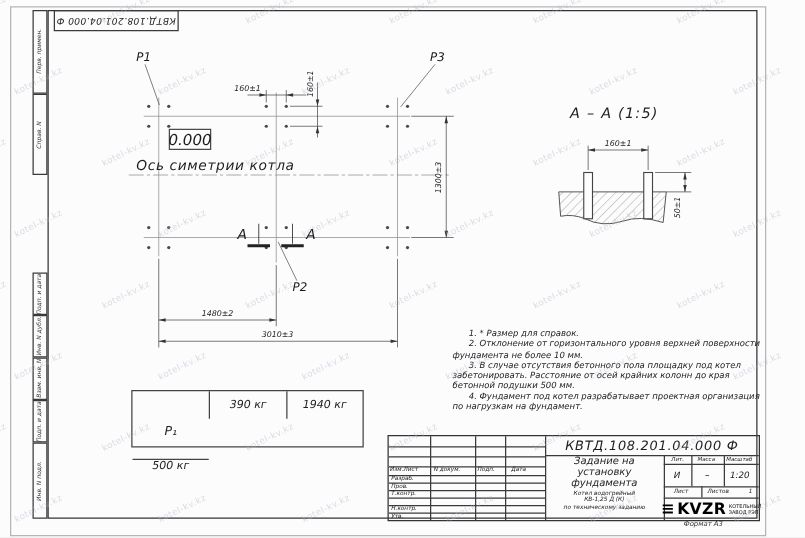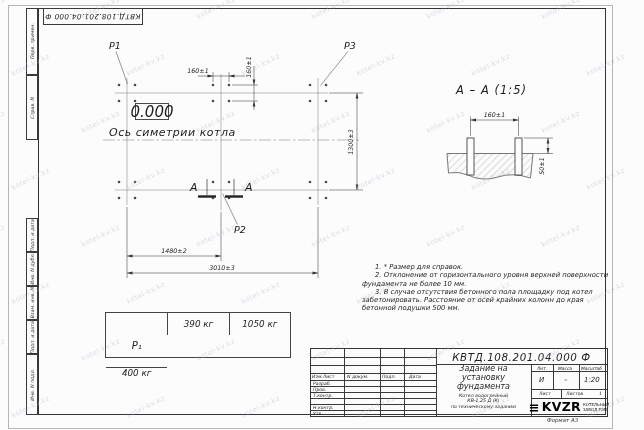--- a/index.html
+++ b/index.html
@@ -9,21 +9,21 @@
   .ln{position:absolute;background:#3a3a3a;}
   .outer{position:absolute;left:8px;top:5px;width:603px;height:422px;border:0.8px solid #b5b5b5;}
   .frame{position:absolute;left:38px;top:8px;width:568px;height:407px;border:1.3px solid #333;box-sizing:border-box;}
   .mf{position:absolute;left:26px;width:12px;border:0.9px solid #3a3a3a;box-sizing:border-box;
       display:flex;align-items:center;justify-content:center;background:transparent;}
   .mf span{writing-mode:vertical-rl;transform:rotate(180deg);font-size:4.8px;font-style:italic;white-space:nowrap;color:#333;}
   .stamp{position:absolute;left:43px;top:8px;width:100px;height:17px;border:0.9px solid #3a3a3a;box-sizing:border-box;
          display:flex;align-items:center;justify-content:center;}
   .stamp span{transform:rotate(180deg);font-size:7.3px;font-style:italic;white-space:nowrap;letter-spacing:.3px;}
   .elev{position:absolute;left:135px;top:103px;width:34px;height:17px;border:0.9px solid #4a4a4a;box-sizing:border-box;
-        display:flex;align-items:center;justify-content:center;font-size:15px;font-style:italic;background:#fdfdfe;}
+        display:flex;align-items:center;justify-content:center;font-size:12px;font-style:italic;background:#fdfdfe;}
   .axis{position:absolute;left:109px;top:126px;font-size:11px;font-style:italic;letter-spacing:.5px;}
   .sect-title{position:absolute;left:456px;top:83px;font-size:11.5px;font-style:italic;letter-spacing:1px;}
   .notes{position:absolute;left:362px;top:263px;width:250px;}
   .notes p{margin:0;text-indent:13px;font-size:6.8px;line-height:1.22;font-style:italic;color:#222;}
   .ltable{position:absolute;left:105px;top:312px;width:186px;height:46px;display:grid;
           grid-template-columns:repeat(3,1fr);grid-template-rows:22px 1fr;border:1px solid #444;box-sizing:border-box;}
   .ltable div{border-left:0.8px solid #444;border-top:0.8px solid #444;display:flex;align-items:center;justify-content:center;
           font-style:italic;}
   .ltable div:nth-child(1),.ltable div:nth-child(2),.ltable div:nth-child(3){border-top:none;}
   .ltable div:nth-child(3n+1){border-left:none;margin-top:32px;}
@@ -197,27 +197,28 @@
     <g font-size="6.3" fill="#222" font-style="italic">
       <text x="54.5" y="16.5" text-anchor="middle">160±1</text>
       <text x="104" y="66" text-anchor="middle" transform="rotate(-90 104 66)">50±1</text>
     </g>
   </svg>
 
   <div class="notes">
     <p>1. * Размер для справок.</p>
     <p>2. Отклонение от горизонтального уровня верхней поверхности фундамента не более 10 мм.</p>
     <p>3. В случае отсутствия бетонного пола площадку под котел забетонировать. Расстояние от осей крайних колонн до края бетонной подушки 500 мм.</p>
+    <p>4. Фундамент под котел разрабатывает проектная организация по нагрузкам на фундамент.</p>
   </div>
 
   <div class="ltable">
     <div class="hd">P₁</div>
     <div class="vl">390 кг</div>
-    <div class="vl">1050 кг</div>
-    <div class="vl">400 кг</div>
+    <div class="vl">1940 кг</div>
+    <div class="vl">500 кг</div>
   </div>
 
   <div class="tblock">
 
     <div class="ln" style="left:33px;top:0;width:1px;height:67px;"></div>
     <div class="ln" style="left:69px;top:0;width:1px;height:67px;"></div>
     <div class="ln" style="left:93px;top:0;width:1px;height:67px;"></div>
     <div class="ln" style="left:125px;top:0;width:1px;height:67px;"></div>
     <div class="ln" style="left:0;top:8px;width:125px;height:1px;"></div>
     <div class="ln" style="left:0;top:16px;width:125px;height:1px;"></div>

